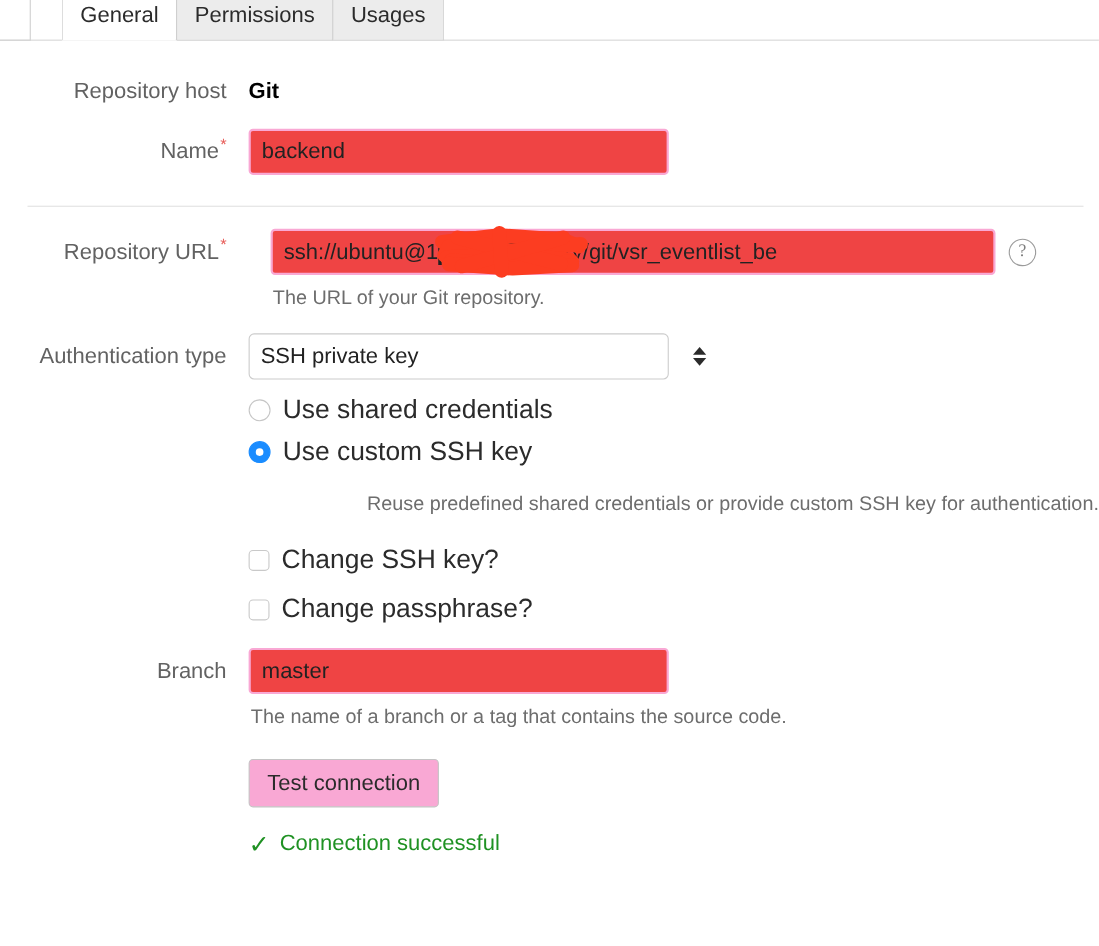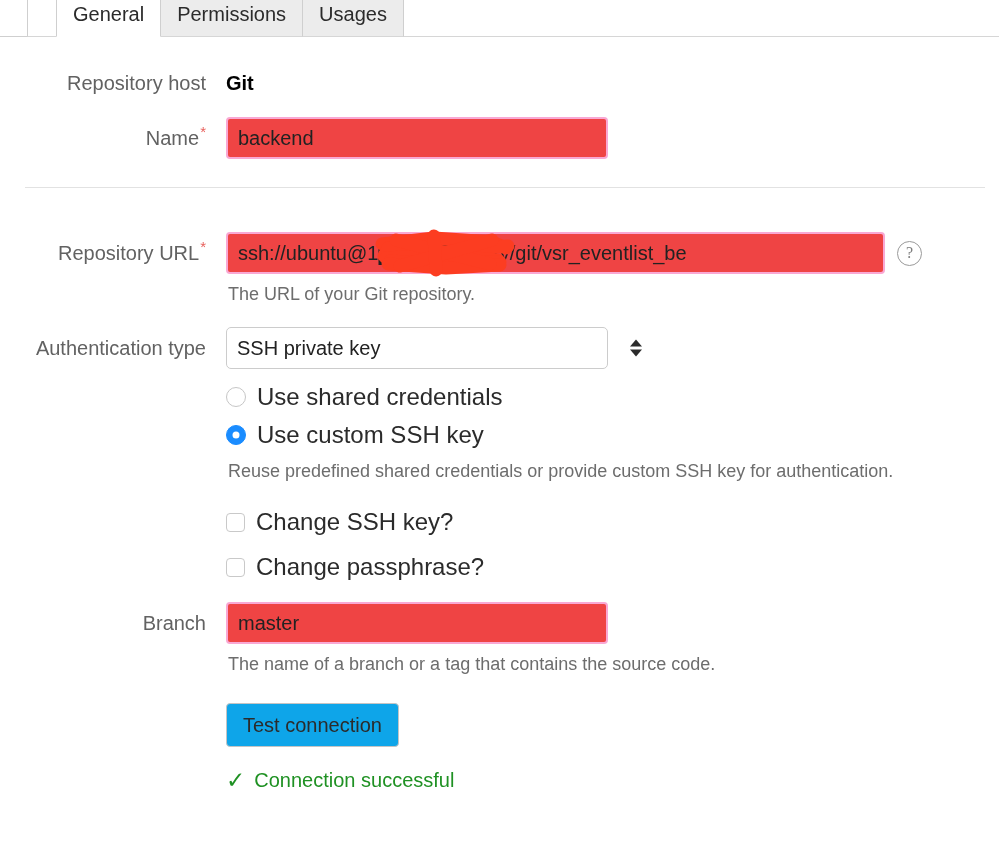--- a/index.html
+++ b/index.html
@@ -224,21 +224,21 @@
     background: #e2e2e2;
     margin: 0 14px 0 25px;
   }
 
   
   .btn {
     display: inline-block;
     height: 44px;
     line-height: 42px;
     padding: 0 16px;
-    background: #0ea5e9;
+    background: #f9a8d4;
     border: 1px solid #c4c4c4;
     border-radius: 4px;
     font-family: "Liberation Sans", sans-serif;
     font-size: 20px;
     color: #2b2b2b;
     cursor: pointer;
   }
 
   
   .status-ok {
@@ -316,21 +316,21 @@
     <div class="label-col" style="padding-top:9px;">
       <span>Name</span><span class="req">*</span>
     </div>
     <div class="field-col">
       <input class="text-input" type="text" value="backend" style="">
     </div>
   </div>
 
   <div class="divider" style="margin-top:28px;"></div>
 
-  <div class="row" style="margin-top:44px;">
+  <div class="row" style="margin-top:20px;gap:20px;">
     <div class="label-col" style="padding-top:9px;">
       <span>Repository URL</span><span class="req">*</span>
     </div>
     <div class="field-col">
       <div class="url-field-wrap">
         <div class="url-input-holder">
           <input class="text-input wide" type="text" value="ssh://ubuntu@1███████/srv/git/vsr_eventlist_be" style="">
           <svg class="redaction" viewBox="0 0 144 58" xmlns="http://www.w3.org/2000/svg">
             <g fill="none" stroke="#fc3d21" stroke-width="13" stroke-linecap="round" stroke-linejoin="round">
               <path d="M8 20 L60 14 L118 18 L132 24"></path>
@@ -364,21 +364,21 @@
       <div style="margin-top:11px;">
         <div class="choice">
           <span class="radio"></span>
           <span class="choice-label">Use shared credentials</span>
         </div>
         <div class="choice" style="margin-top:4px;">
           <span class="radio checked"></span>
           <span class="choice-label">Use custom SSH key</span>
         </div>
       </div>
-      <div class="help-text" style="margin-top:9px;">Reuse predefined shared credentials or provide custom SSH key for authentication.</div>
+      <div class="help-text" style="margin-top:20px;text-align:right;">Reuse predefined shared credentials or provide custom SSH key for authentication.</div>
 
       <div style="margin-top:23px;">
         <div class="choice">
           <span class="checkbox"></span>
           <span class="choice-label">Change SSH key?</span>
         </div>
         <div class="choice" style="margin-top:11px;">
           <span class="checkbox"></span>
           <span class="choice-label">Change passphrase?</span>
         </div>

